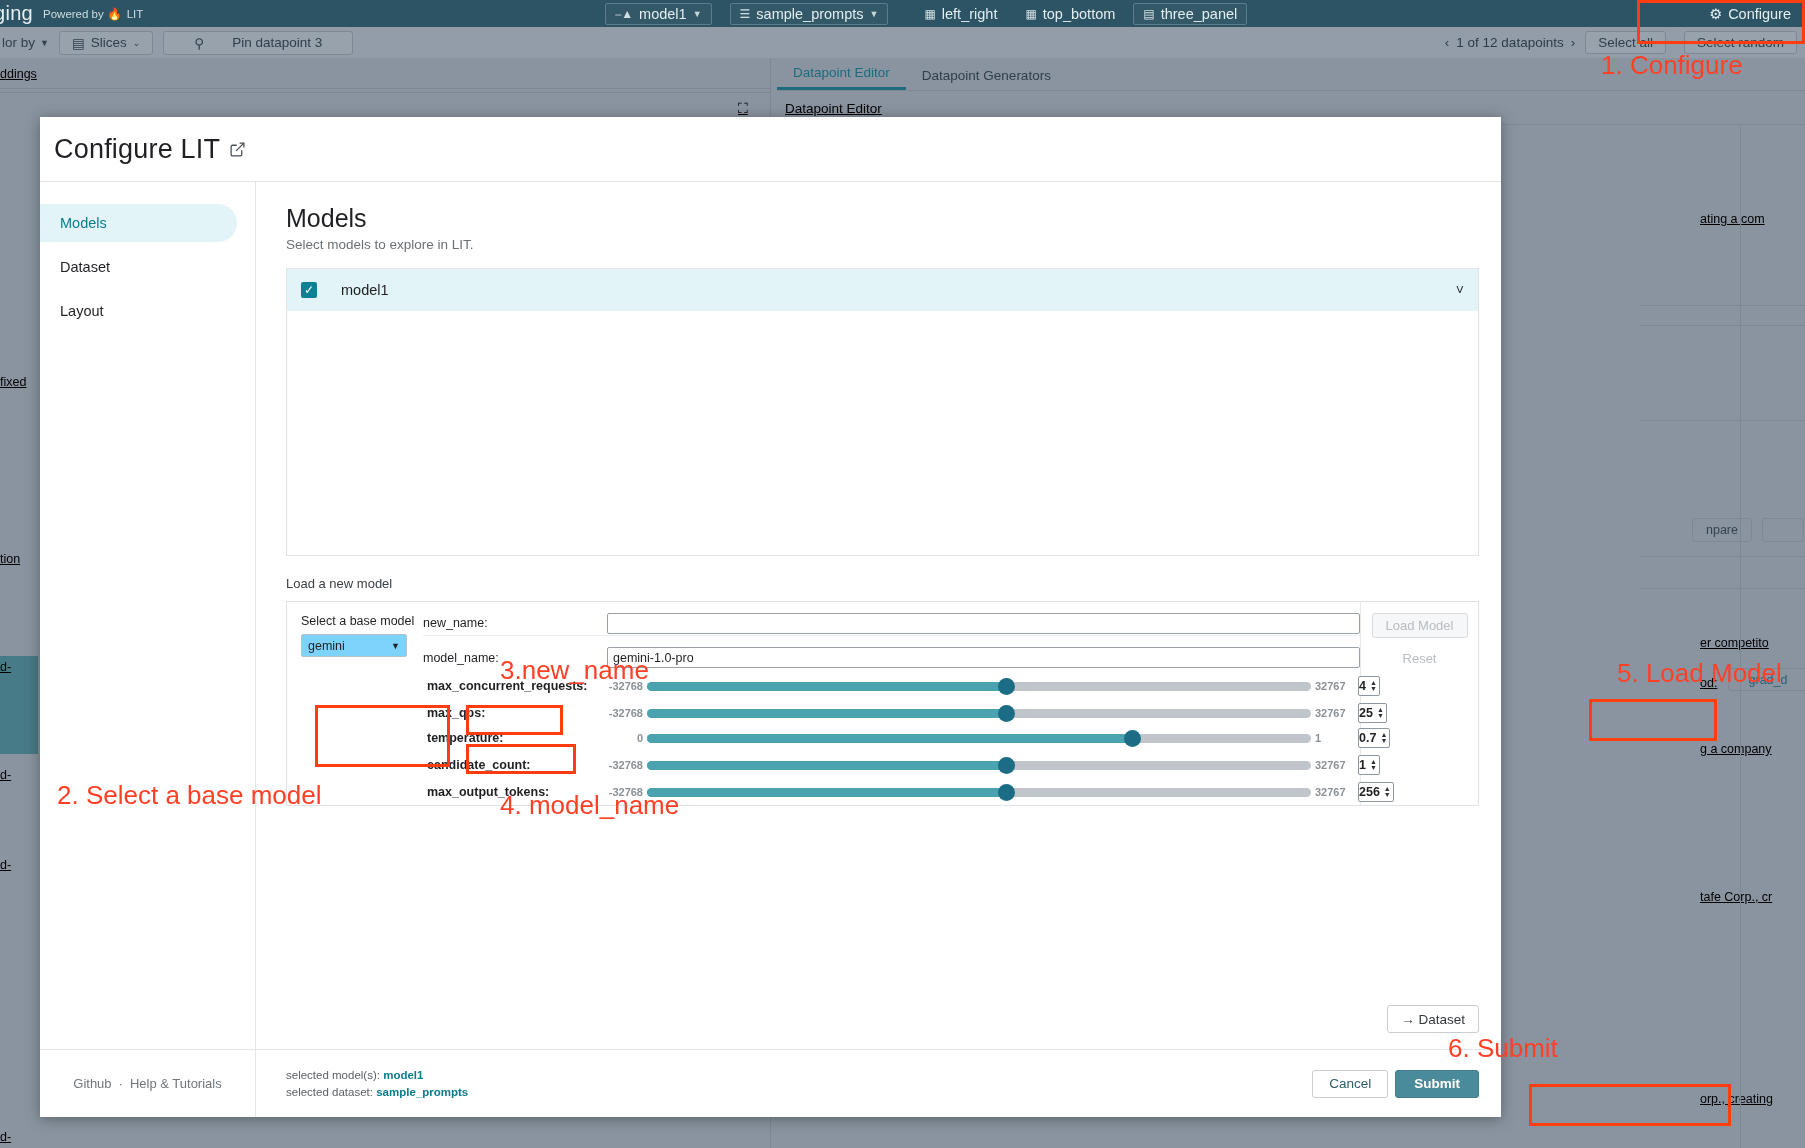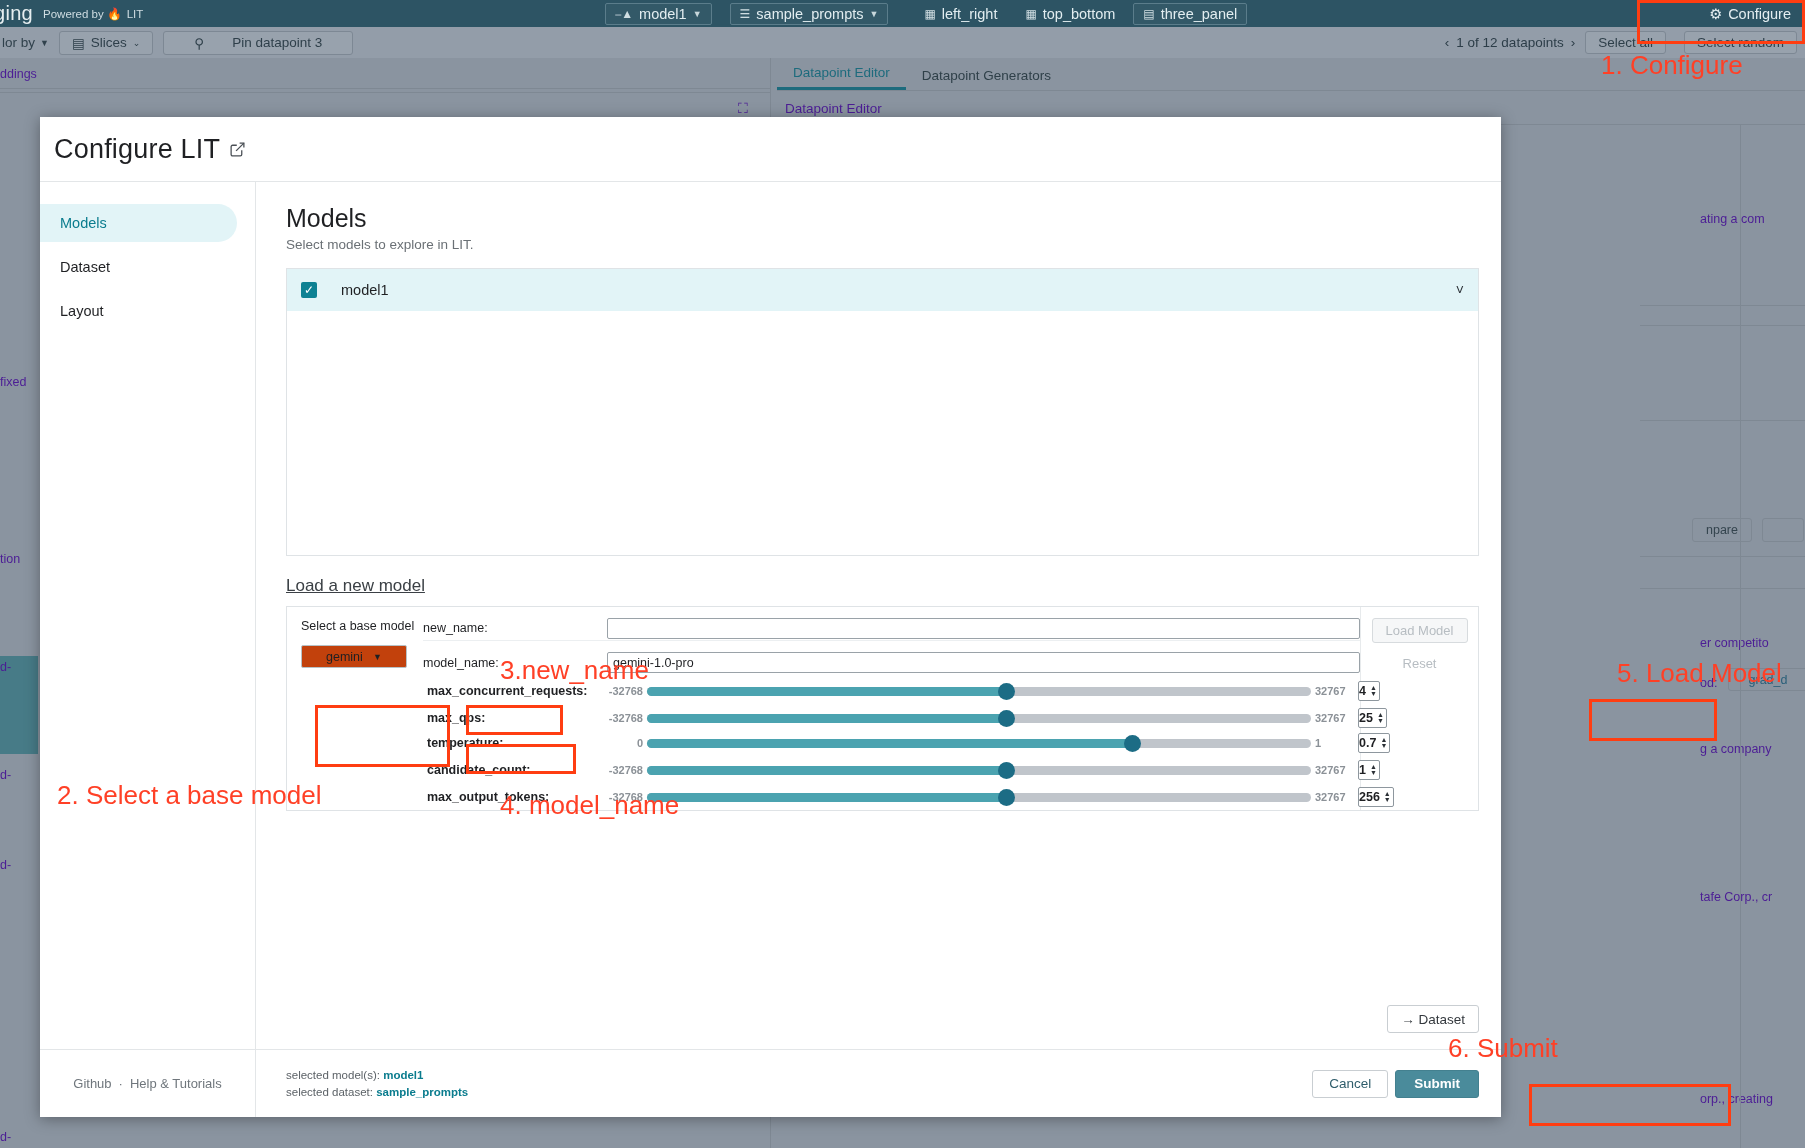--- a/index.html
+++ b/index.html
@@ -60,21 +60,21 @@
 
   .bg-panel-line { position:absolute; background:#7e8893; height:1px; }
   .bg-col-line { position:absolute; background:#7e8893; width:1px; }
 
   .bg-tabrow {
     position:absolute; left: 777px; top: 58px; width: 1028px; height: 32px;
     display:flex; align-items:flex-end; gap: 0px;
   }
   .bg-tab { font-size: 13.5px; color: #2f4049; padding: 0 16px 7px 16px; }
   .bg-tab.active { color: #1d6b7d; border-bottom: 3px solid #1d6b7d; }
-  .bg-smalltext { position:absolute; font-size:12.5px; color:#4c1d95; white-space:nowrap;}
+  .bg-smalltext { position:absolute; font-size:12.5px; color:#000000; white-space:nowrap;text-decoration:underline;}
   .bg-chip-btn {
     position:absolute; border:1px solid #7e8893; border-radius:3px;
     font-size:12.5px; color:#34444e; display:flex; align-items:center; justify-content:center;
   }
   .bg-highlight-row {
     position:absolute; background:#477b87;
   }
 
   
   .modal {
@@ -121,34 +121,34 @@
     padding: 0 14px 0 14px;
   }
   .cbox {
     width: 16px; height: 16px; background:#0d8193; border-radius:2px;
     display:flex; align-items:center; justify-content:center; color:#fff;
     font-size: 12px; line-height:1;
   }
   .model-name { margin-left: 24px; font-size: 14.5px; color:#1f2023;}
   .chev { margin-left:auto; font-size: 14px; color:#2b3036; }
 
-  .load-label { margin-top: 20px; font-size: 17px; color:#3b4045;text-decoration:underline; }
+  .load-label { margin-top: 20px; font-size: 13px; color:#3b4045; }
 
   .form-box {
     margin-top: 10px; border:1px solid #dfe3e6; height: 205px;
     display:flex; position: relative;
   }
   .base-model-col {
     width: 122px; padding: 12px 0 0 14px; flex: 0 0 136px;
   }
   .base-model-label { font-size: 12.5px; color:#1f2023; white-space:nowrap;}
   .base-select {
-    margin-top: 12px; width: 106px; height: 23px;
-    background:#c2410c; border:1px solid #b7c2c7; border-radius:2px;
-    display:flex; align-items:center; padding: 0 24px;
+    margin-top: 6px; width: 106px; height: 23px;
+    background:#7dd3fc; border:1px solid #b7c2c7; border-radius:2px;
+    display:flex; align-items:center; padding: 0 6px;
     font-size: 12.5px; color:#1f2023;
   }
   .base-select .dd { margin-left:auto; font-size:9px; }
 
   .fields-col { flex: 1; padding-top: 9px; min-width: 0; }
   .field-row {
     display:flex; align-items:center; height: 25px; margin-bottom: 0px;
   }
   .field-row.sep { border-bottom: 1px solid #eceff1; }
   .field-label {

